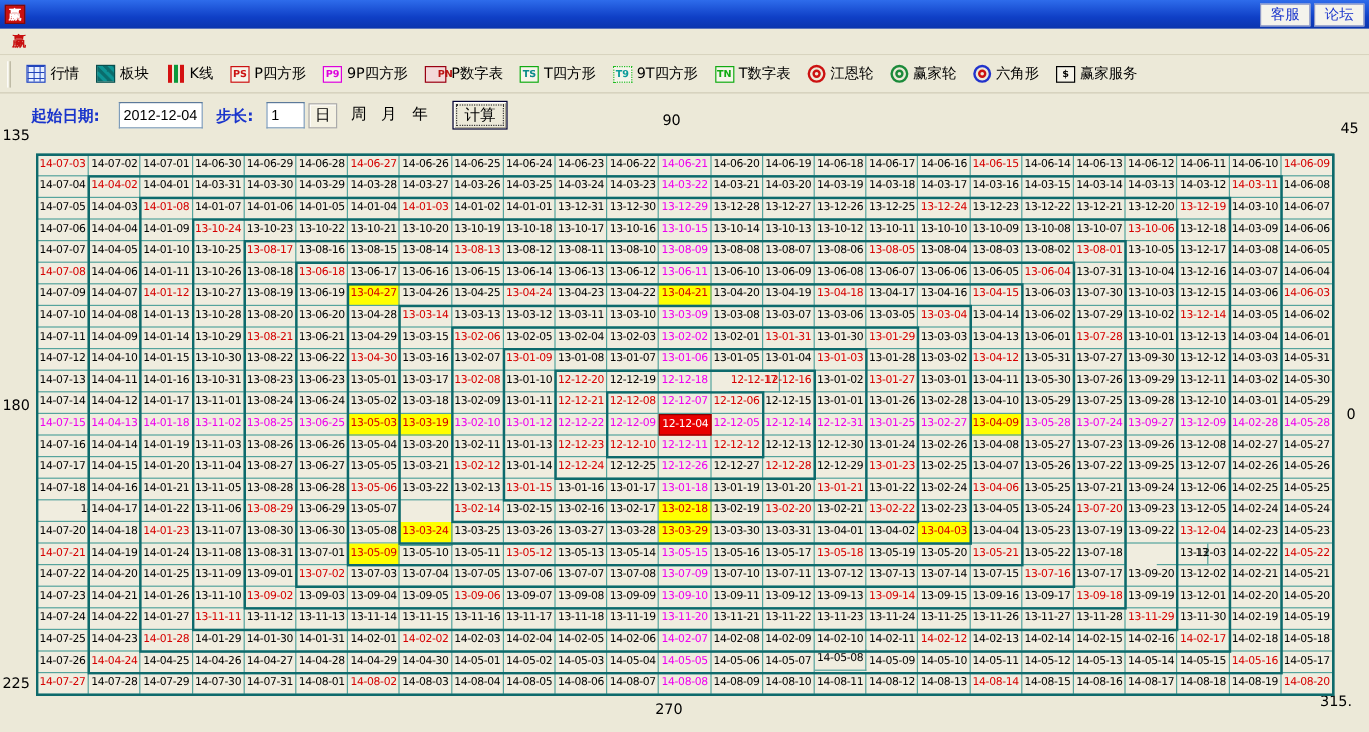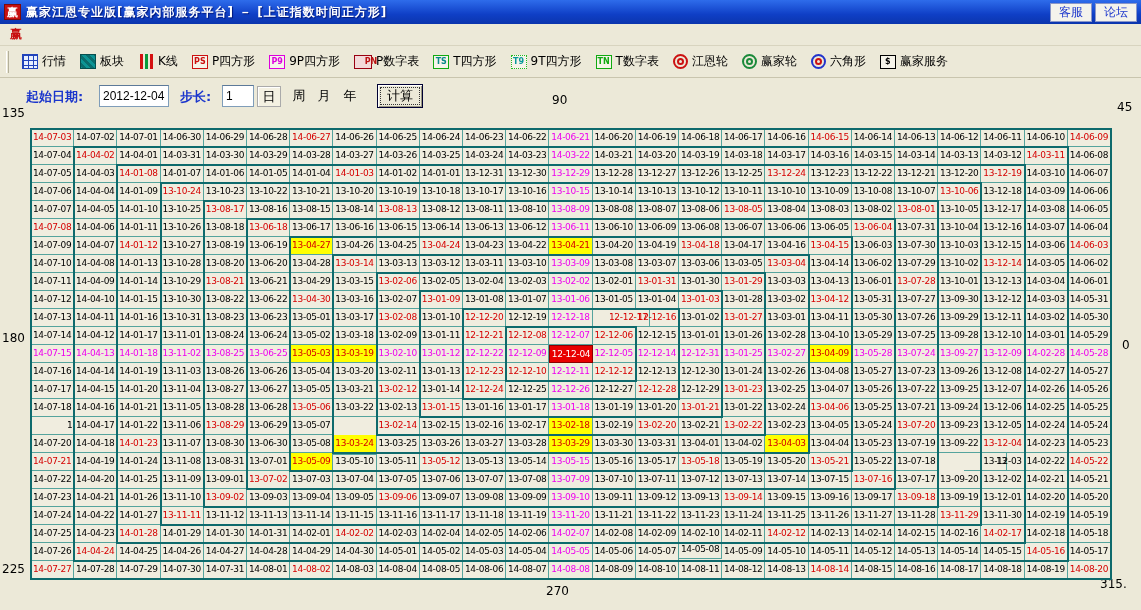--- a/index.html
+++ b/index.html
@@ -83,21 +83,20 @@
   .cell.c-mag { color:#ee00ee; }
   .cell.c-yel { background:#ffff00; color:#d50000; }
   .cell.c-ctr { background:#e80000; color:#ffffff; border:1px solid #8a0000; z-index:5; }
   .ring { position:absolute; border:2px solid #0e6a6c; pointer-events:none; z-index:4; }
 </style>
 </head>
 <body>
 
 <div class="titlebar">
   <div class="app-icon">赢</div>
-  <div class="title">赢家江恩专业版[赢家内部服务平台] － [上证指数时间正方形]</div>
   <div class="tb-btns" id="titlebar-btns">
       <div class="tb-btn">客服</div>
       <div class="tb-btn">论坛</div>
     </div>
 </div>
 
 <div class="menubar">
   <span class="menu-logo">赢</span>
 </div>
 

